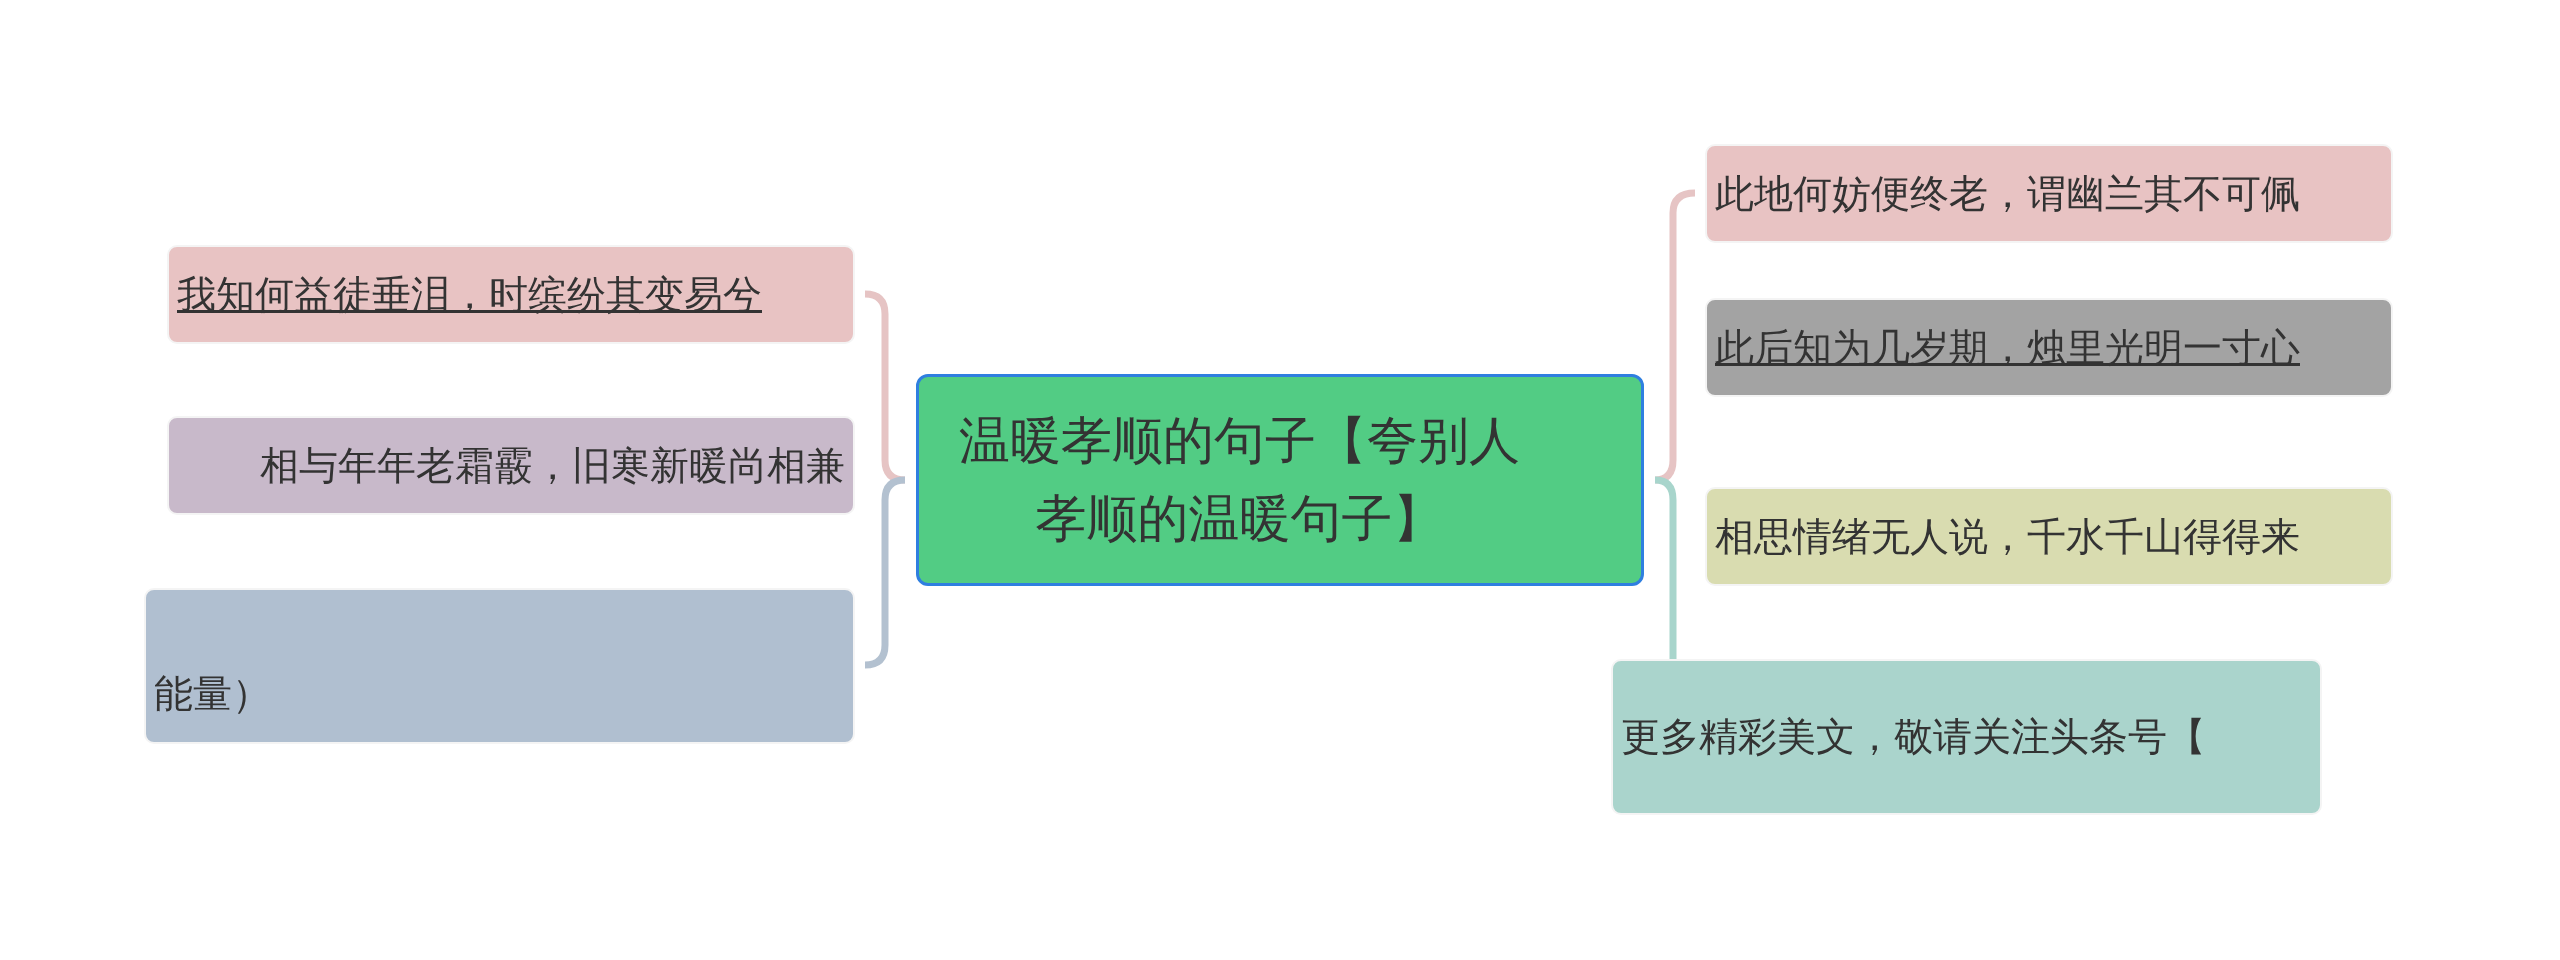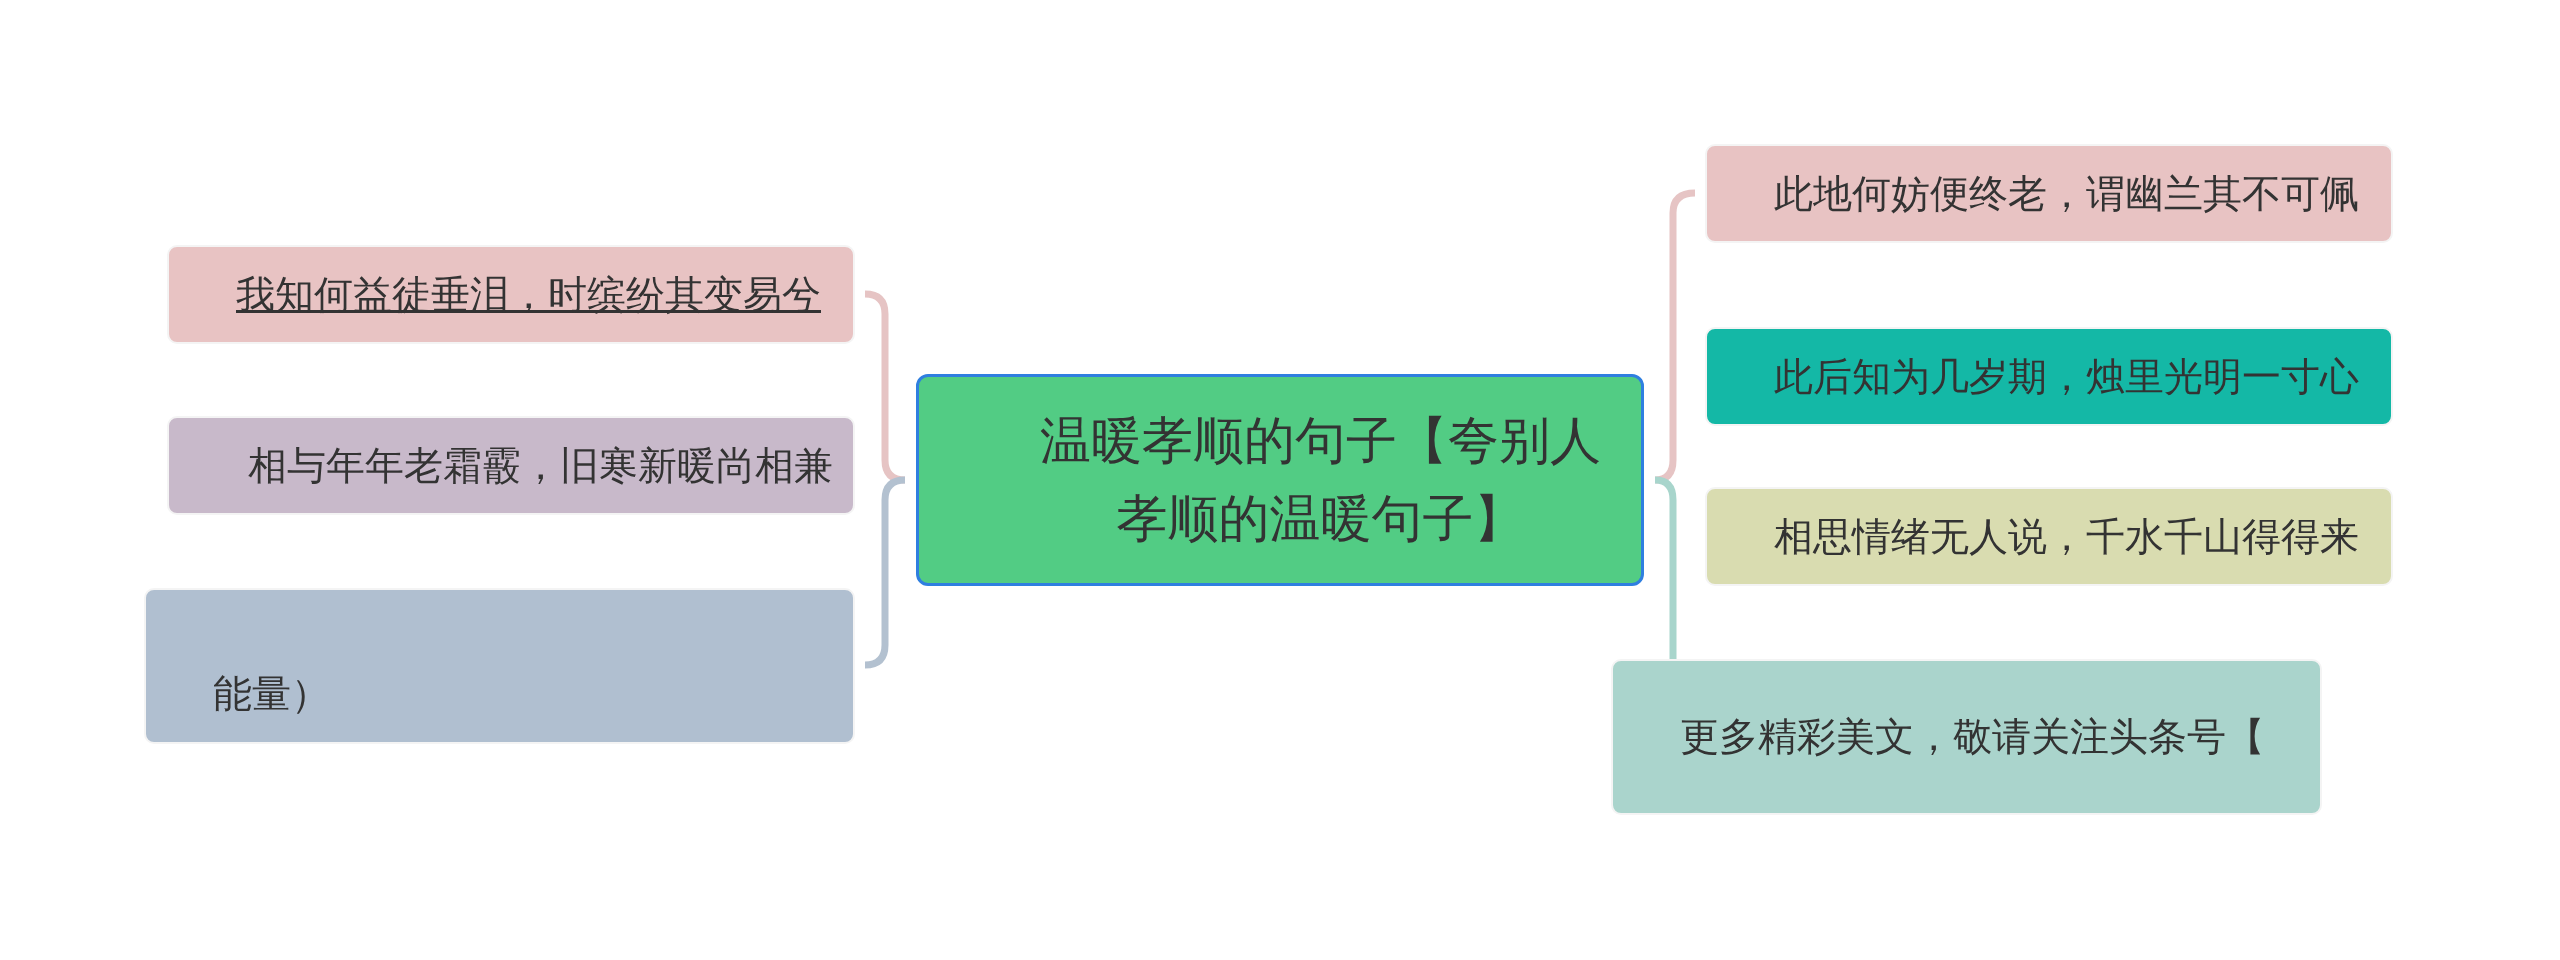--- a/index.html
+++ b/index.html
@@ -35,25 +35,25 @@
       align-items: center;
       cursor: pointer;
     }
     .node .label {
       font-size: 39px;
       line-height: 56px;
       color: #333333;
       white-space: pre-wrap;
       word-break: break-all;
     }
-    .leaf .label { padding: 0 20px; margin-left: 47px; }
+    .leaf .label { padding: 0 8px; }
     .center {
       border: 3px solid #2f7fe0;
       border-radius: 12px;
-      justify-content: flex-end;
+      justify-content: flex-start;
       text-align: center;
     }
     .center .label {
       font-size: 51px;
       line-height: 78px;
       padding: 0 40px;
     }
   </style>
 </head>
 <body>
@@ -84,21 +84,21 @@
   </div>
 
   <div class="node leaf" style="left:144px; top:588px; width:711px; height:156px; background:#b0bfd0;">
     <div class="label"><br><span>能量）</span></div>
   </div>
 
   <div class="node leaf" style="left:1705px; top:144px; width:688px; height:99px; background:#e8c3c3;">
     <div class="label">此地何妨便终老，谓幽兰其不可佩</div>
   </div>
 
-  <div class="node leaf" style="left:1705px; top:327px; width:688px; height:99px; background:#14b8a6;">
+  <div class="node leaf" style="left:1705px; top:298px; width:688px; height:99px; background:#a3a3a3;text-decoration:underline;">
     <div class="label">此后知为几岁期，烛里光明一寸心</div>
   </div>
 
   <div class="node leaf" style="left:1705px; top:487px; width:688px; height:99px; background:#d9dcb0;">
     <div class="label">相思情绪无人说，千水千山得得来</div>
   </div>
 
   <div class="node leaf" style="left:1611px; top:659px; width:711px; height:156px; background:#aad4cc;">
     <div class="label"><span>更多精彩美文，敬请关注头条号【</span><br></div>
   </div>

